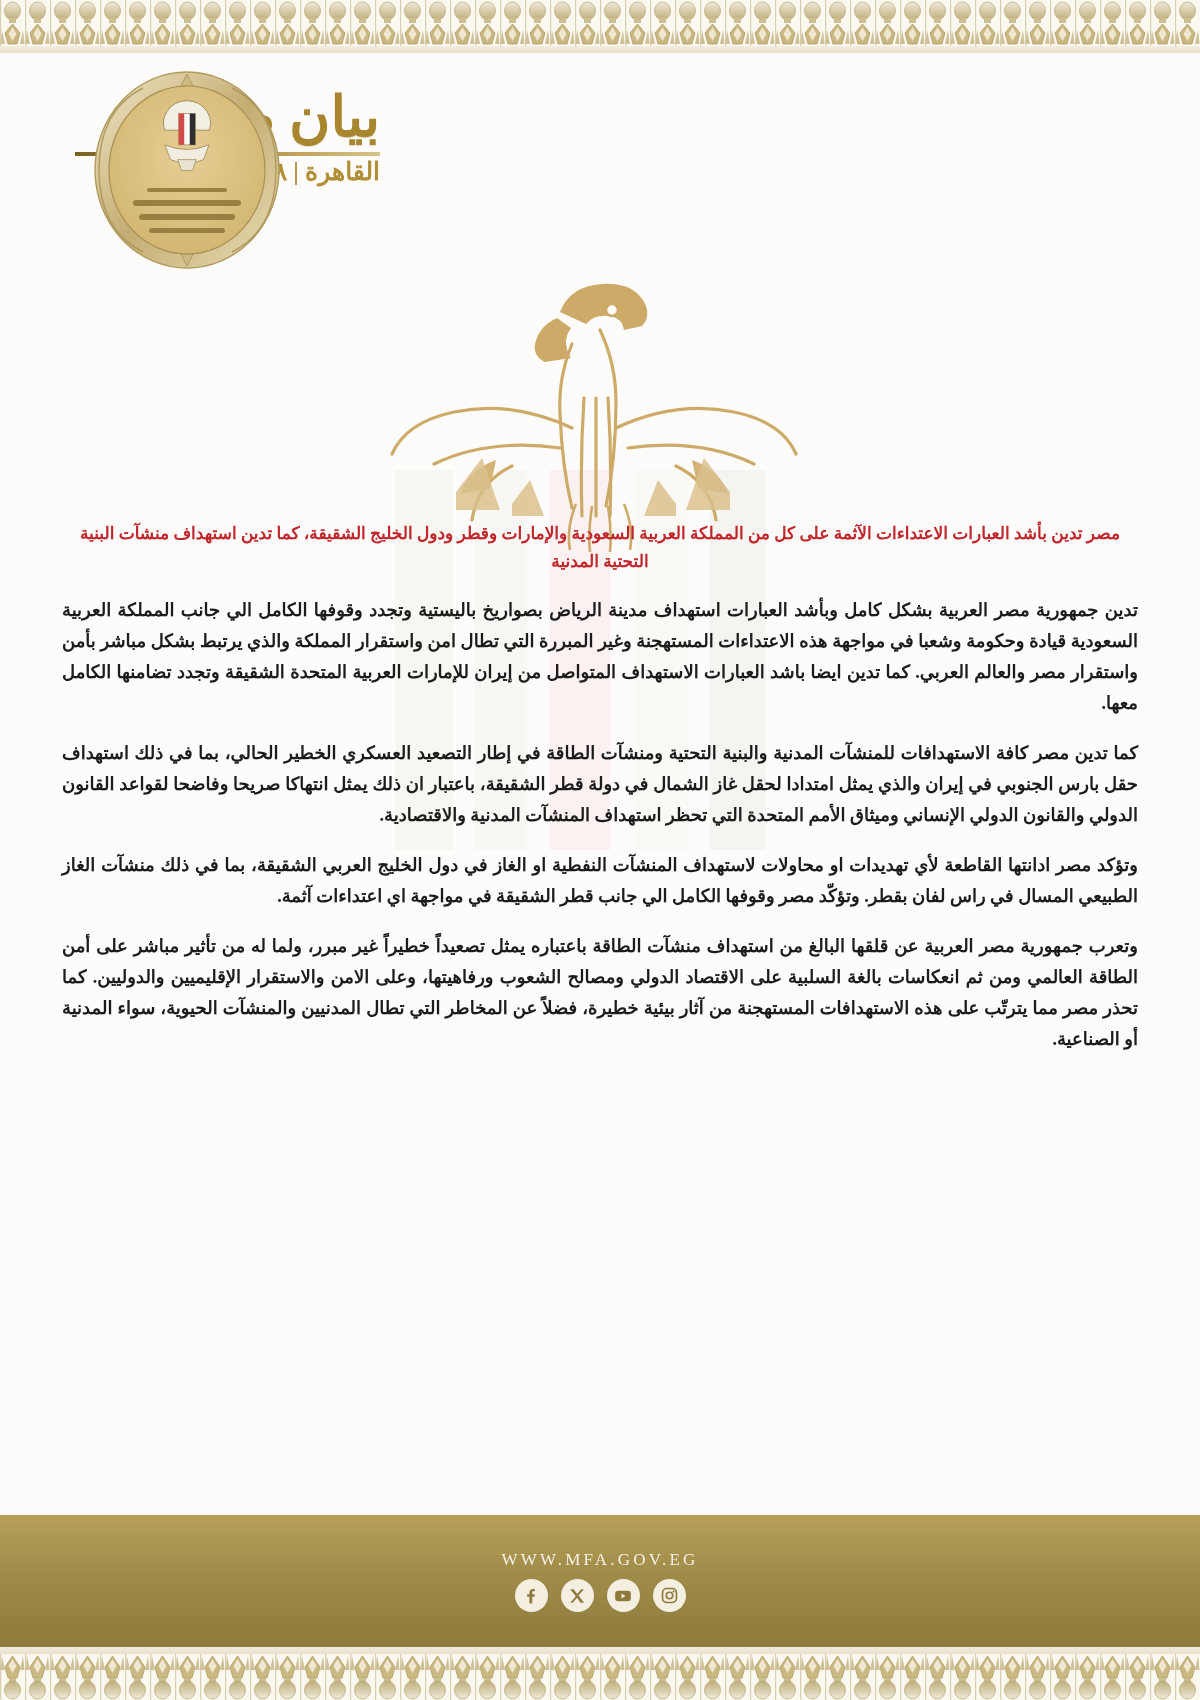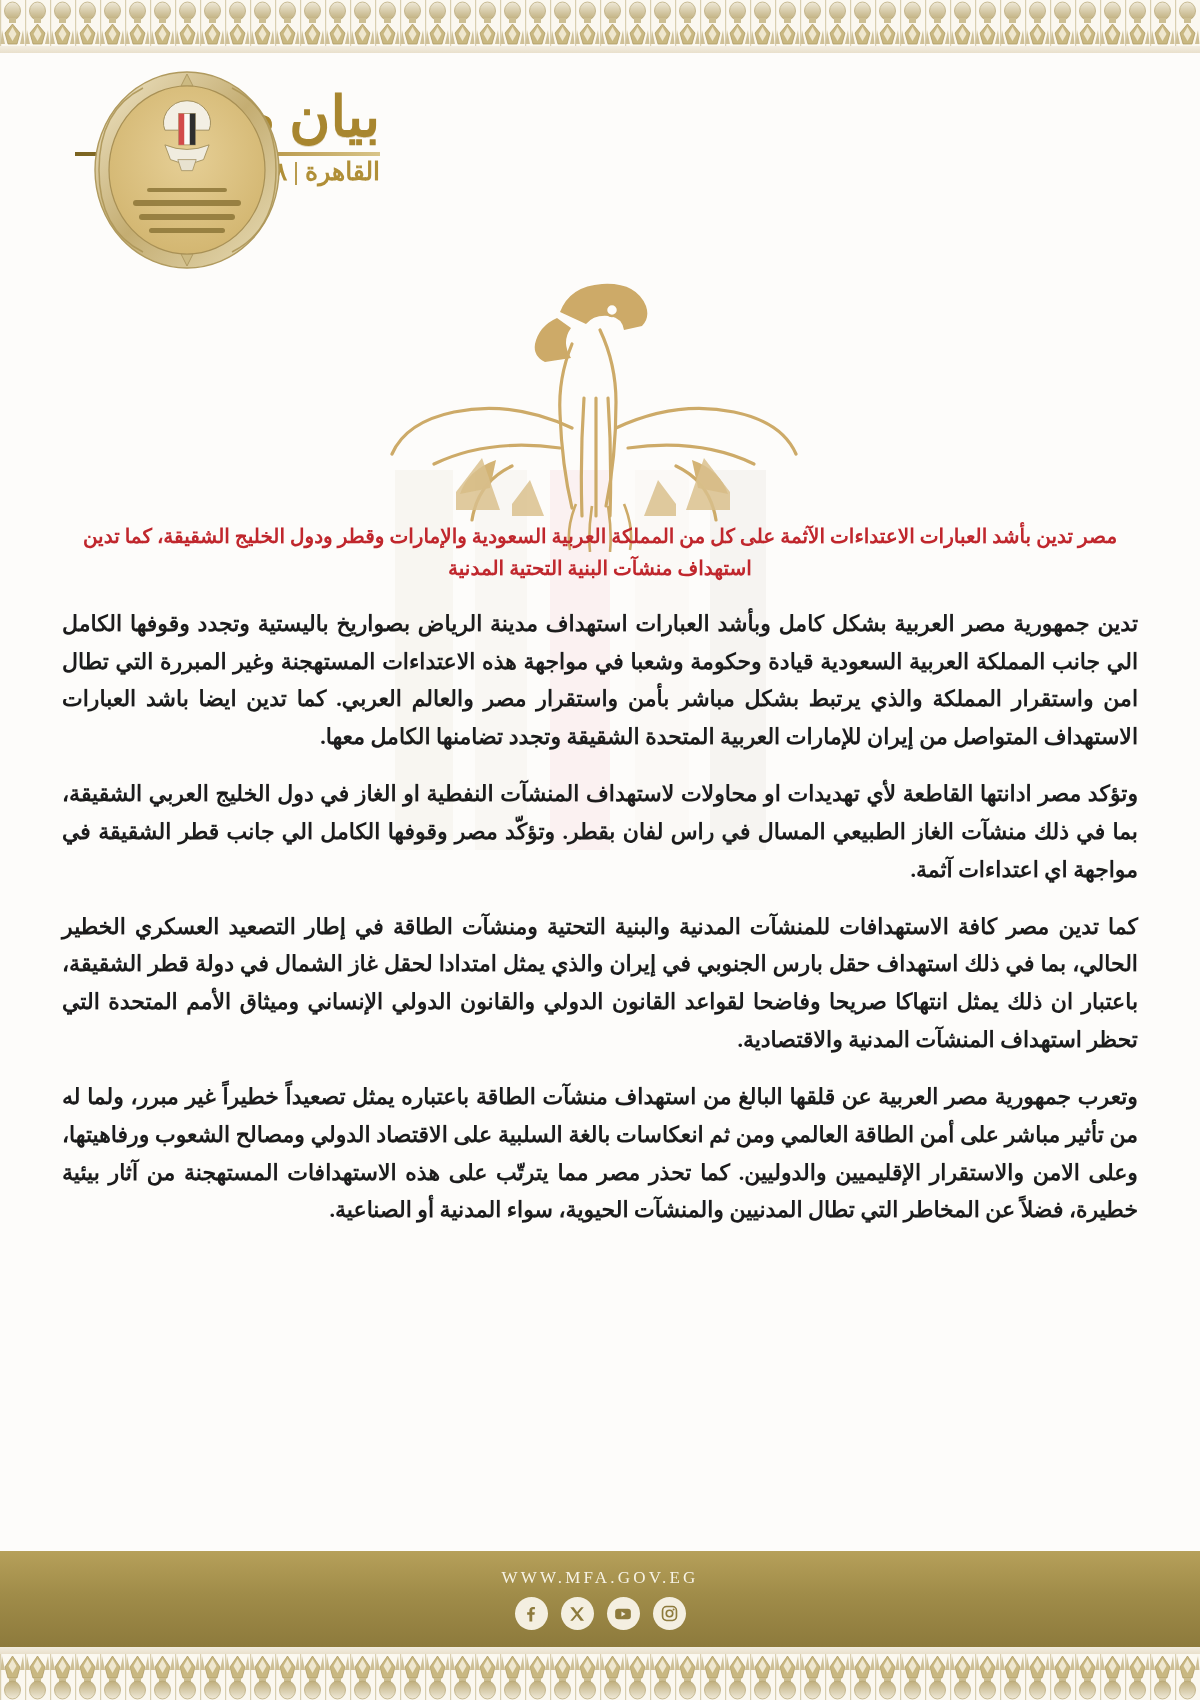--- a/index.html
+++ b/index.html
@@ -137,46 +137,46 @@
     left: 62px;
     z-index: 4;
     direction: rtl;
     text-align: justify;
   }
 
   .headline {
     color: #c0272d;
     font-family: "Liberation Serif", "DejaVu Serif", serif;
     font-weight: bold;
-    font-size: 20px;
+    font-size: 17px;
     line-height: 1.62;
     text-align: center;
     margin-bottom: 20px;
     direction: rtl;
   }
 
   .para {
     color: #1c1c1c;
     font-family: "Liberation Serif", "DejaVu Serif", serif;
     font-weight: bold;
-    font-size: 22px;
+    font-size: 18px;
     line-height: 1.72;
     margin-bottom: 19px;
     text-align: justify;
     text-align-last: right;
     direction: rtl;
   }
 
   
   .footer {
     position: absolute;
     bottom: 53px;
     left: 0;
     width: 1200px;
-    height: 96px;
+    height: 132px;
     background: linear-gradient(180deg, #b6a05a 0%, #a08c49 45%, #8d7a3c 100%);
     z-index: 5;
     display: flex;
     flex-direction: column;
     align-items: center;
     justify-content: center;
     gap: 9px;
   }
 
   .footer-url {
@@ -336,22 +336,22 @@
     </svg>
   </div>
 
   <div class="content">
     <div class="headline">
       <span>مصر تدين بأشد العبارات الاعتداءات الآثمة على كل من المملكة العربية السعودية</span>
       <span>والإمارات وقطر ودول الخليج الشقيقة، كما تدين استهداف منشآت البنية التحتية المدنية</span>
     </div>
 
     <p class="para">تدين جمهورية مصر العربية بشكل كامل وبأشد العبارات استهداف مدينة الرياض بصواريخ باليستية وتجدد وقوفها الكامل الي جانب المملكة العربية السعودية قيادة وحكومة وشعبا في مواجهة هذه الاعتداءات المستهجنة وغير المبررة التي تطال امن واستقرار المملكة والذي يرتبط بشكل مباشر بأمن واستقرار مصر والعالم العربي. كما تدين ايضا باشد العبارات الاستهداف المتواصل من إيران للإمارات العربية المتحدة الشقيقة وتجدد تضامنها الكامل معها.</p>
+    <p class="para">كما تدين مصر كافة الاستهدافات للمنشآت المدنية والبنية التحتية ومنشآت الطاقة في إطار التصعيد العسكري الخطير الحالي، بما في ذلك استهداف حقل بارس الجنوبي في إيران والذي يمثل امتدادا لحقل غاز الشمال في دولة قطر الشقيقة، باعتبار ان ذلك يمثل انتهاكا صريحا وفاضحا لقواعد القانون الدولي والقانون الدولي الإنساني وميثاق الأمم المتحدة التي تحظر استهداف المنشآت المدنية والاقتصادية.</p>
     <p class="para">وتؤكد مصر ادانتها القاطعة لأي تهديدات او محاولات لاستهداف المنشآت النفطية او الغاز في دول الخليج العربي الشقيقة، بما في ذلك منشآت الغاز الطبيعي المسال في راس لفان بقطر. وتؤكّد مصر وقوفها الكامل الي جانب قطر الشقيقة في مواجهة اي اعتداءات آثمة.</p>
-    <p class="para">كما تدين مصر كافة الاستهدافات للمنشآت المدنية والبنية التحتية ومنشآت الطاقة في إطار التصعيد العسكري الخطير الحالي، بما في ذلك استهداف حقل بارس الجنوبي في إيران والذي يمثل امتدادا لحقل غاز الشمال في دولة قطر الشقيقة، باعتبار ان ذلك يمثل انتهاكا صريحا وفاضحا لقواعد القانون الدولي والقانون الدولي الإنساني وميثاق الأمم المتحدة التي تحظر استهداف المنشآت المدنية والاقتصادية.</p>
     <p class="para">وتعرب جمهورية مصر العربية عن قلقها البالغ من استهداف منشآت الطاقة باعتباره يمثل تصعيداً خطيراً غير مبرر، ولما له من تأثير مباشر على أمن الطاقة العالمي ومن ثم انعكاسات بالغة السلبية على الاقتصاد الدولي ومصالح الشعوب ورفاهيتها، وعلى الامن والاستقرار الإقليميين والدوليين. كما تحذر مصر مما يترتّب على هذه الاستهدافات المستهجنة من آثار بيئية خطيرة، فضلاً عن المخاطر التي تطال المدنيين والمنشآت الحيوية، سواء المدنية أو الصناعية.</p>
   </div>
 
   <div class="footer">
     <div class="footer-url">WWW.MFA.GOV.EG</div>
     <div class="social-row">
 
       <a class="social-ic">
         <svg width="20" height="20" viewBox="0 0 24 24" xmlns="http://www.w3.org/2000/svg">
           <path d="M13.5 21v-8h2.7l.4-3.1h-3.1V7.9c0-.9.25-1.5 1.55-1.5H16.7V3.6c-.3-.04-1.3-.13-2.47-.13-2.45 0-4.13 1.5-4.13 4.24V9.9H7.4V13h2.7v8z" fill="#8d7a3c"></path>

